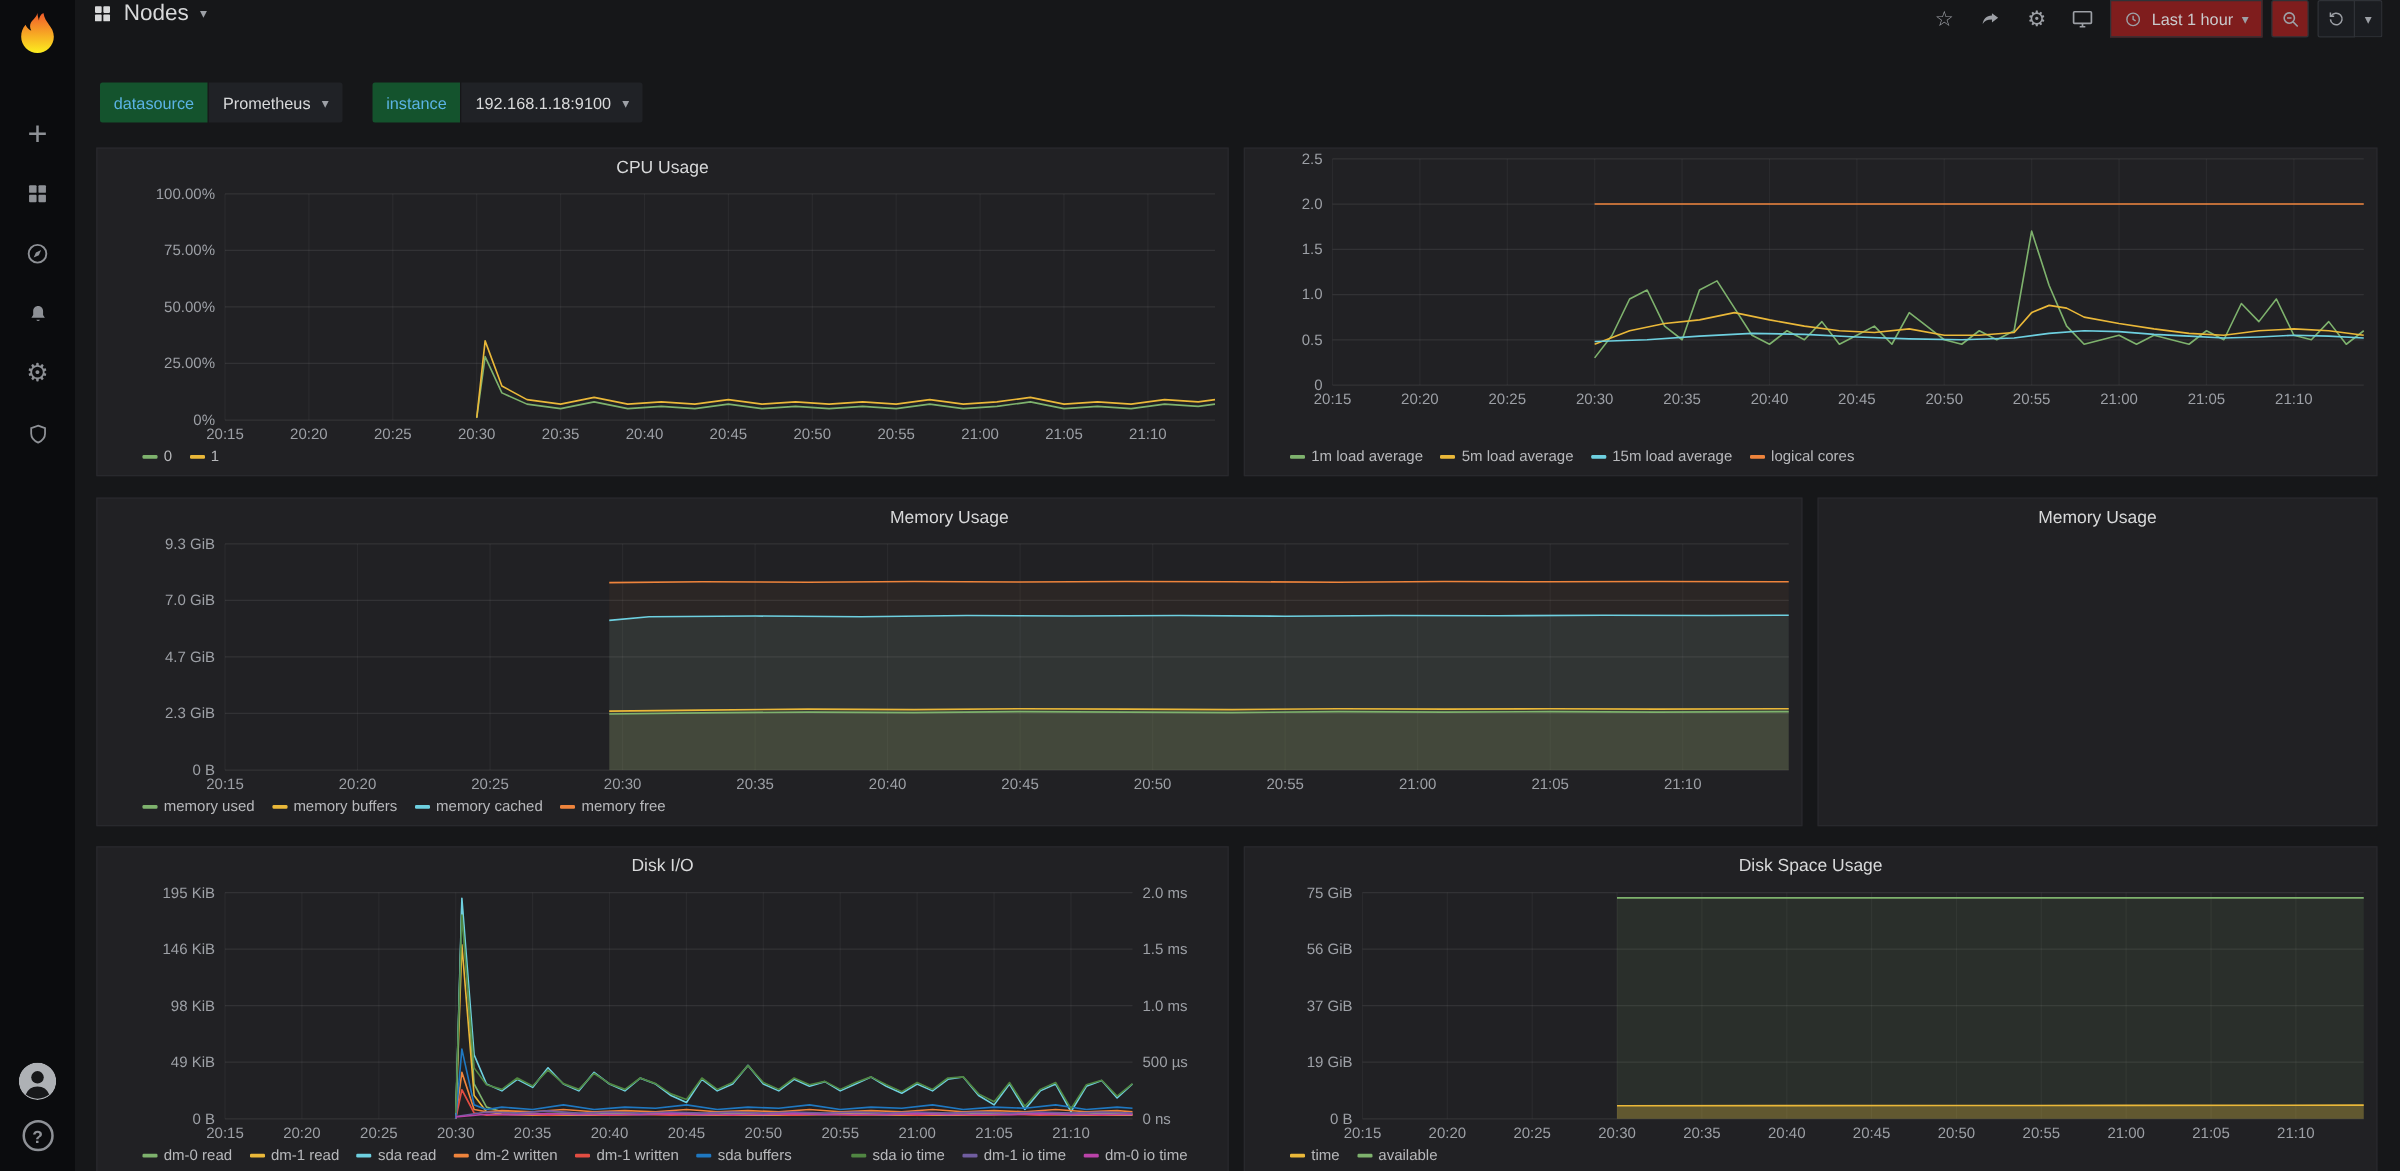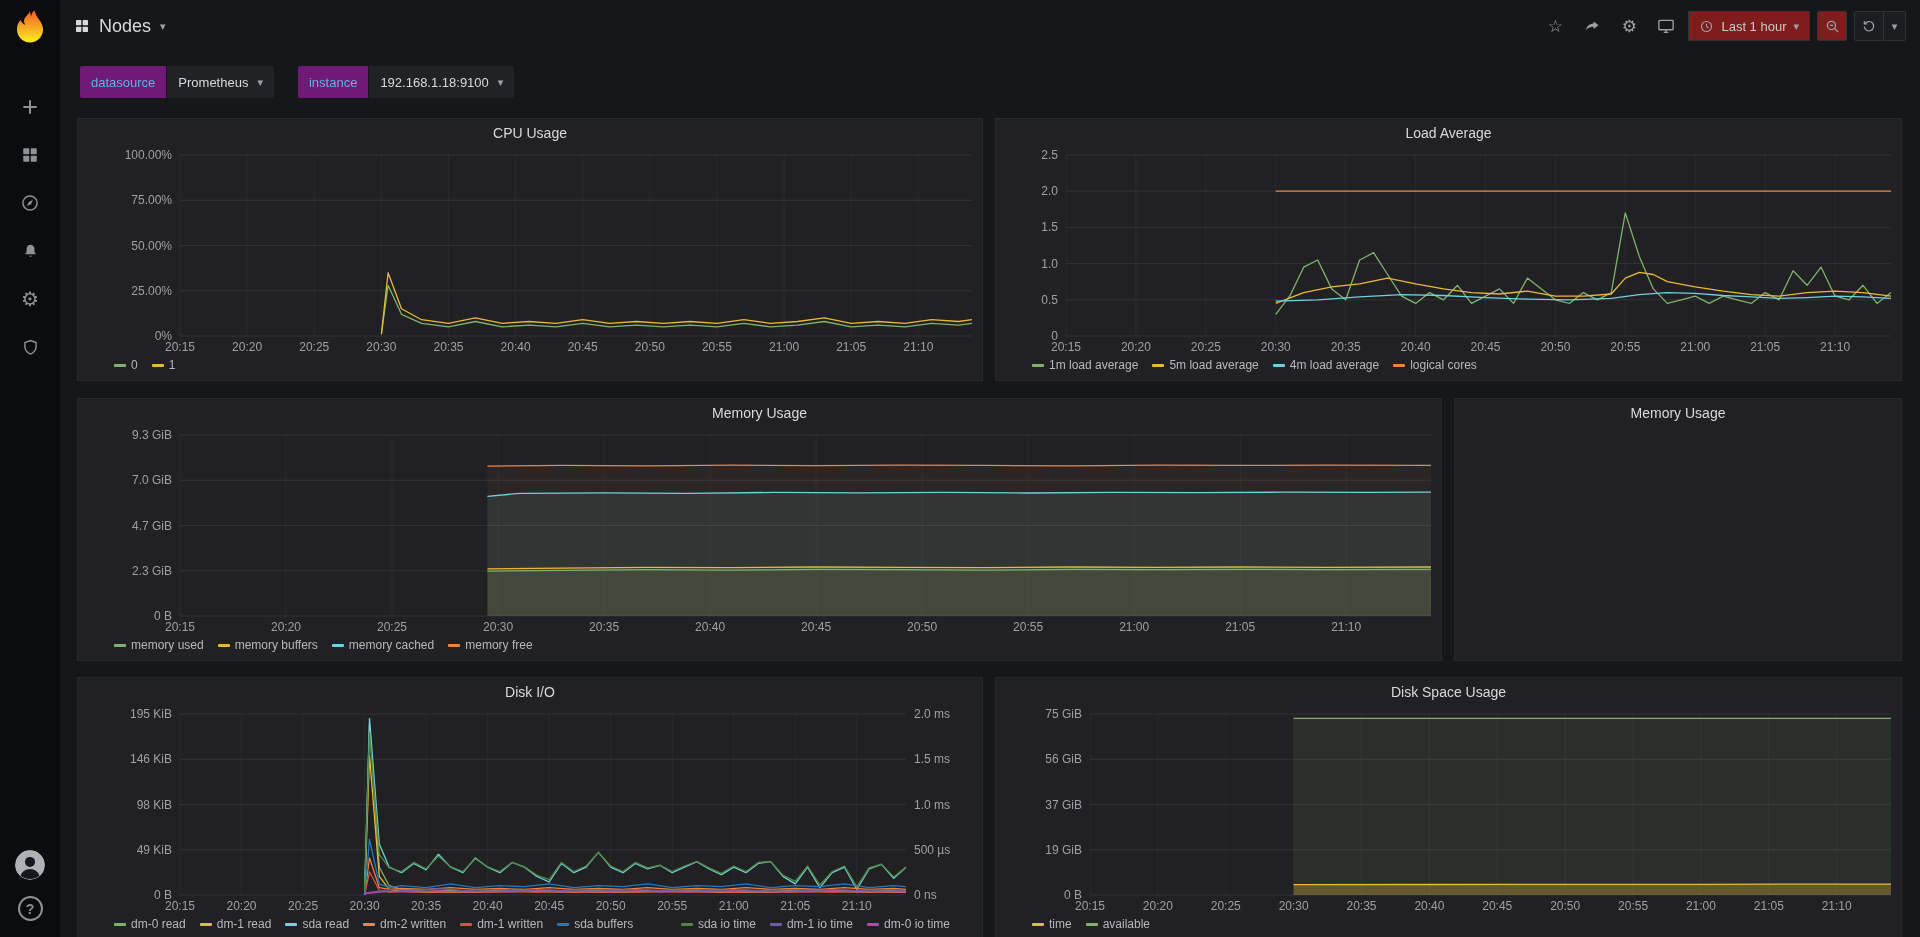--- a/index.html
+++ b/index.html
@@ -6,36 +6,36 @@
 html,body{width:1920px;height:937px;overflow:hidden;background:#161719;font-family:"Liberation Sans",sans-serif;color:#d8d9da}
 
 .sidebar{position:fixed;left:0;top:0;bottom:0;width:60px;background:#0b0c0e;display:flex;flex-direction:column;align-items:center;z-index:10}
 .logo{width:38px;height:38px;margin-top:8px;cursor:pointer}
 .side-group{display:flex;flex-direction:column;align-items:center;gap:26px;margin-top:50px}
 .side-icon{width:22px;height:22px;color:#8e9196;cursor:pointer;display:flex;align-items:center;justify-content:center;font-size:20px;line-height:1}
 .side-bottom{margin-top:auto;display:flex;flex-direction:column;align-items:center;gap:16px;margin-bottom:16px}
 .avatar{width:30px;height:30px;border-radius:50%;overflow:hidden;cursor:pointer}
 .help-circle{width:25px;height:25px;border-radius:50%;border:2px solid #8e9196;color:#8e9196;display:flex;align-items:center;justify-content:center;font-size:14px;font-weight:bold;cursor:pointer}
 
-.navbar{position:absolute;left:60px;top:0;right:0;height:52px;display:flex;align-items:center;padding:15px 14px}
+.navbar{position:absolute;left:60px;top:0;right:0;height:52px;display:flex;align-items:flex-start;padding:0 14px}
 .nav-title-group{display:flex;align-items:center;gap:9px;cursor:pointer;color:#d8d9da}
 .nav-title{font-size:18px;font-weight:500}
 .caret{color:#9da0a6;font-size:11px}
 .nav-right{margin-left:auto;display:flex;align-items:center;gap:7px}
 .icon-btn{min-width:30px;height:30px;display:flex;align-items:center;justify-content:center;color:#9da0a6;cursor:pointer;font-size:17px;border-radius:2px}
 .bordered{border:1px solid #2f3237;background:#7f1d1d}
 .time-btn{height:30px;display:flex;align-items:center;gap:7px;padding:0 10px;font-size:13px;color:#c9cacc;cursor:pointer}
 .btn-group{display:flex}
 .btn-group .icon-btn{border:1px solid #2f3237;background:#1b1d21;border-radius:0}
 .btn-group .icon-btn:first-child{border-radius:2px 0 0 2px}
 .btn-group .icon-btn:last-child{border-left:none;border-radius:0 2px 2px 0;min-width:22px;font-size:11px}
 
 .filters{position:absolute;left:80px;top:66px;display:flex;gap:24px}
 .var{display:flex;height:32px;font-size:13px}
-.var-label{background:#701a75;color:#5bb3e4;display:flex;align-items:center;padding:0 11px;border-radius:2px 0 0 2px}
+.var-label{background:#14532d;color:#5bb3e4;display:flex;align-items:center;padding:0 11px;border-radius:2px 0 0 2px}
 .var-value{background:#202226;color:#d8d9da;display:flex;align-items:center;gap:9px;padding:0 11px;margin-left:1px;border-radius:0 2px 2px 0;cursor:pointer}
 
 .panel{position:absolute;background:#212124;border:1px solid #28292d;display:flex;flex-direction:column;padding:0 24px}
 .panel-title{height:28px;line-height:28px;text-align:center;font-size:14px;font-weight:500;color:#d8d9da;cursor:pointer;flex:0 0 auto}
 .chart{flex:1 1 auto;min-height:0;position:relative}
 .legend{display:flex;align-items:center;height:24px;padding:0 8px 6px 12px;font-size:12px;color:#b7b8bb;flex:0 0 auto}
 .lg{display:flex;gap:14px}
 .lg.right{margin-left:auto}
 .li{display:flex;align-items:center;gap:5px;cursor:pointer;white-space:nowrap}
 .sw{width:12px;height:3px;border-radius:1px;display:inline-block}
@@ -227,21 +227,20 @@
         </span>
         <span class="li">
           <span class="sw" style="background: rgb(234, 184, 57);"></span>
           <span>1</span>
         </span>
       </div>
     </div>
 </section>
 
 <section class="panel" style="left:995px;top:118px;width:907px;height:263px">
-  <header class="panel-title">Load Average</header>
   <div class="chart"><svg width="889" height="209">
         <line x1="46" y1="8" x2="46" y2="189" stroke="rgba(255,255,255,0.045)"></line>
         <text x="46" y="204" text-anchor="middle" class="tick">20:15</text>
         <line x1="115.91525423728814" y1="8" x2="115.91525423728814" y2="189" stroke="rgba(255,255,255,0.045)"></line>
         <text x="115.91525423728814" y="204" text-anchor="middle" class="tick">20:20</text>
         <line x1="185.83050847457628" y1="8" x2="185.83050847457628" y2="189" stroke="rgba(255,255,255,0.045)"></line>
         <text x="185.83050847457628" y="204" text-anchor="middle" class="tick">20:25</text>
         <line x1="255.7457627118644" y1="8" x2="255.7457627118644" y2="189" stroke="rgba(255,255,255,0.045)"></line>
         <text x="255.7457627118644" y="204" text-anchor="middle" class="tick">20:30</text>
         <line x1="325.66101694915255" y1="8" x2="325.66101694915255" y2="189" stroke="rgba(255,255,255,0.045)"></line>
@@ -282,21 +281,21 @@
         <span class="li">
           <span class="sw" style="background: rgb(126, 178, 109);"></span>
           <span>1m load average</span>
         </span>
         <span class="li">
           <span class="sw" style="background: rgb(234, 184, 57);"></span>
           <span>5m load average</span>
         </span>
         <span class="li">
           <span class="sw" style="background: rgb(110, 208, 224);"></span>
-          <span>4m load average</span>
+          <span>15m load average</span>
         </span>
         <span class="li">
           <span class="sw" style="background: rgb(239, 132, 60);"></span>
           <span>logical cores</span>
         </span>
       </div>
     </div>
 </section>
 
 <section class="panel" style="left:77px;top:398px;width:1365px;height:263px">

